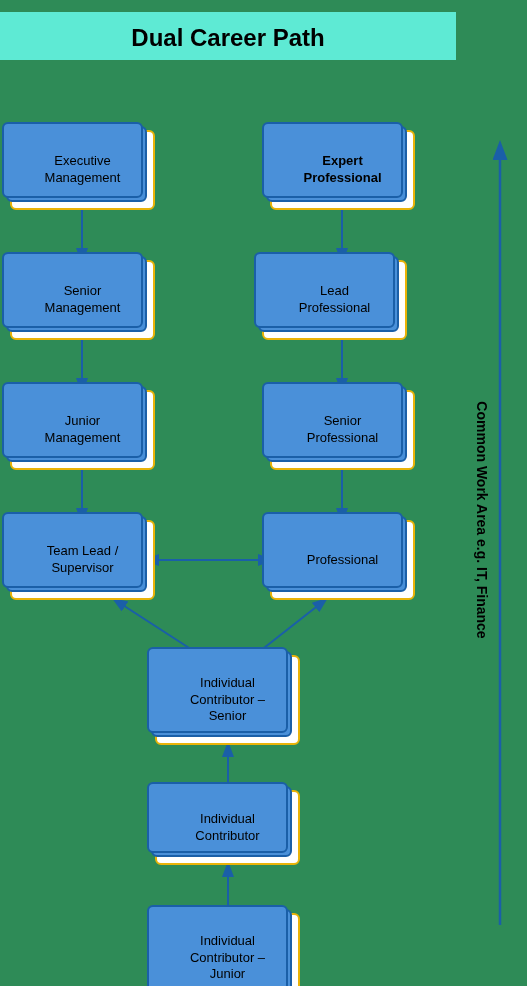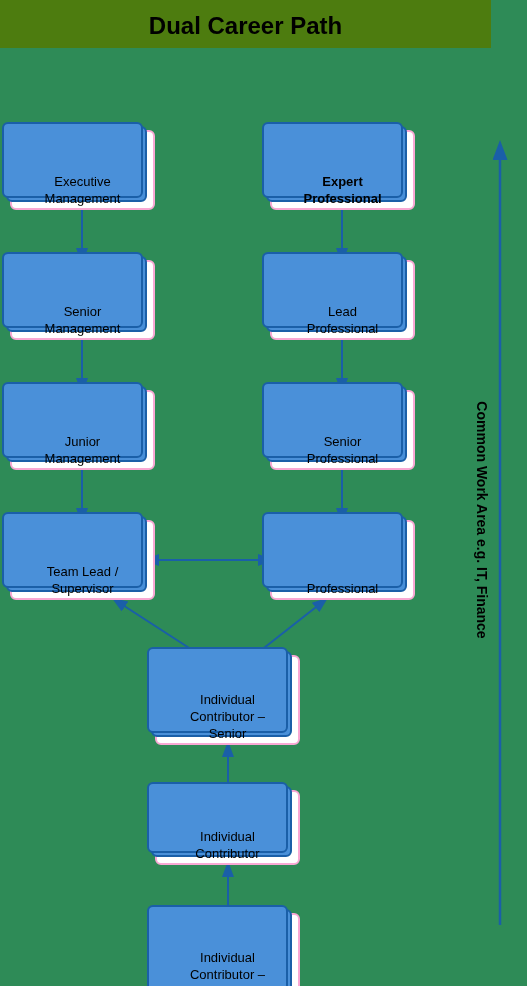--- a/index.html
+++ b/index.html
@@ -27,24 +27,24 @@
       top: 55px;
       left: 0;
       width: 527px;
       height: 930px;
     }
 
     
     .card {
       position: absolute;
       background: white;
-      border: 2px solid #f9a8d4;
+      border: 2px solid #eab308;
       border-radius: 6px;
       display: flex;
-      align-items: flex-end;
+      align-items: center;
       justify-content: center;
       text-align: center;
       font-size: 13px;
       font-weight: 500;
       color: #000;
       line-height: 1.3;
       z-index: 10;
     }
 
     
@@ -78,24 +78,24 @@
       top: 0;
       left: 0;
       width: 100%;
       height: 100%;
       z-index: 5;
       pointer-events: none;
     }
 
     .title-container {
       position: absolute;
-      top: 0;
+      top: 12px;
       left: 0;
-      width: 491px;
-      background: #4d7c0f;
+      width: 456px;
+      background: #5eead4;
       z-index: 20;
     }
   </style>
 </head>
 <body>
 
 <div class="title-container">
   <div class="title">Dual Career Path</div>
 </div>
 
@@ -159,21 +159,21 @@
   <div class="card card-stacked" style="left:10px; top:465px; width:145px; height:80px;">
     <span style="white-space:pre-line;">Team Lead /
 Supervisor</span>
   </div>
 
   <div class="card card-stacked" style="left:270px; top:75px; width:145px; height:80px;">
     <span style="white-space:pre-line;font-weight:bold;">Expert
 Professional</span>
   </div>
 
-  <div class="card card-stacked" style="left:270px; top:205px; width:145px; height:80px;">
+  <div class="card card-stacked" style="left:262px; top:205px; width:145px; height:80px;">
     <span style="white-space:pre-line;">Lead
 Professional</span>
   </div>
 
   <div class="card card-stacked" style="left:270px; top:335px; width:145px; height:80px;">
     <span style="white-space:pre-line;">Senior
 Professional</span>
   </div>
 
   <div class="card card-stacked" style="left:270px; top:465px; width:145px; height:80px;">

